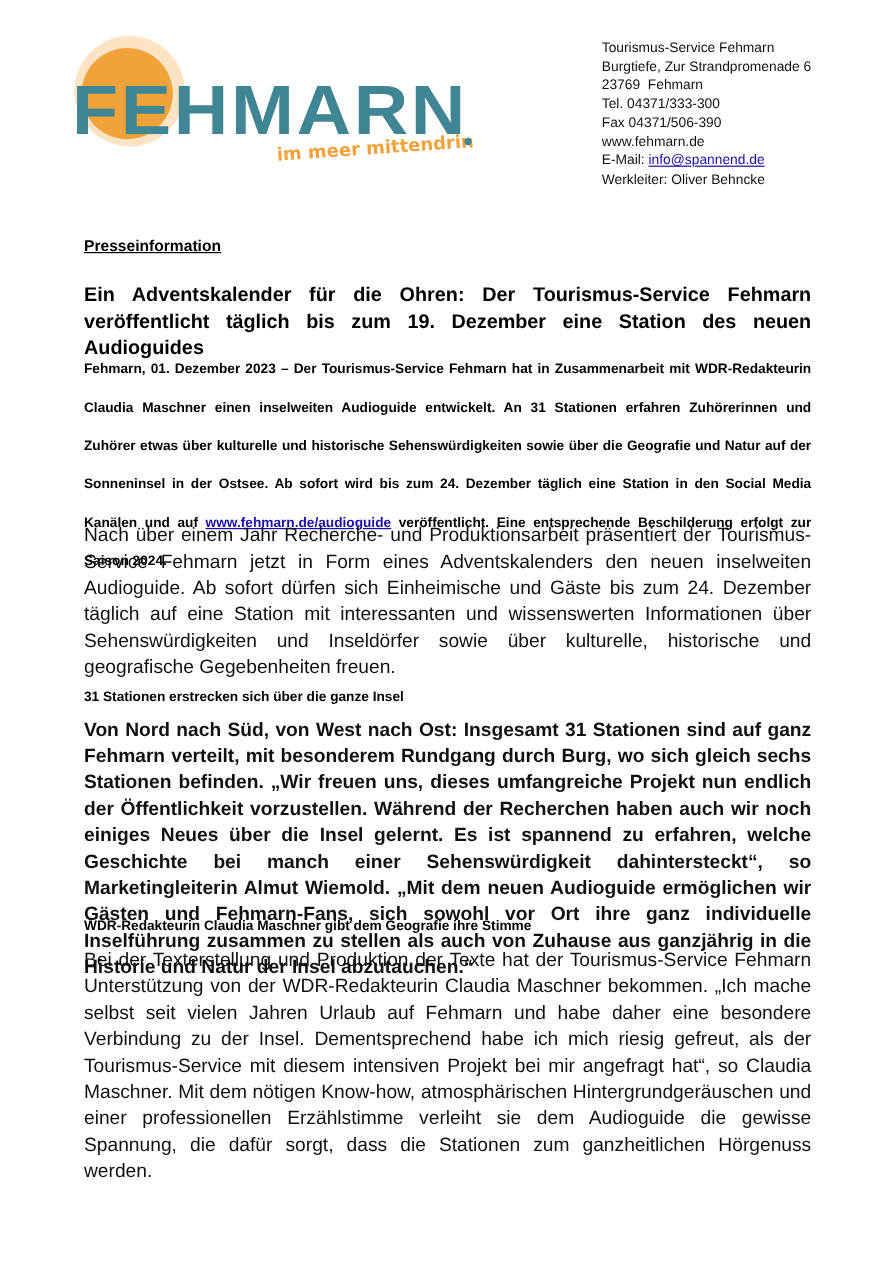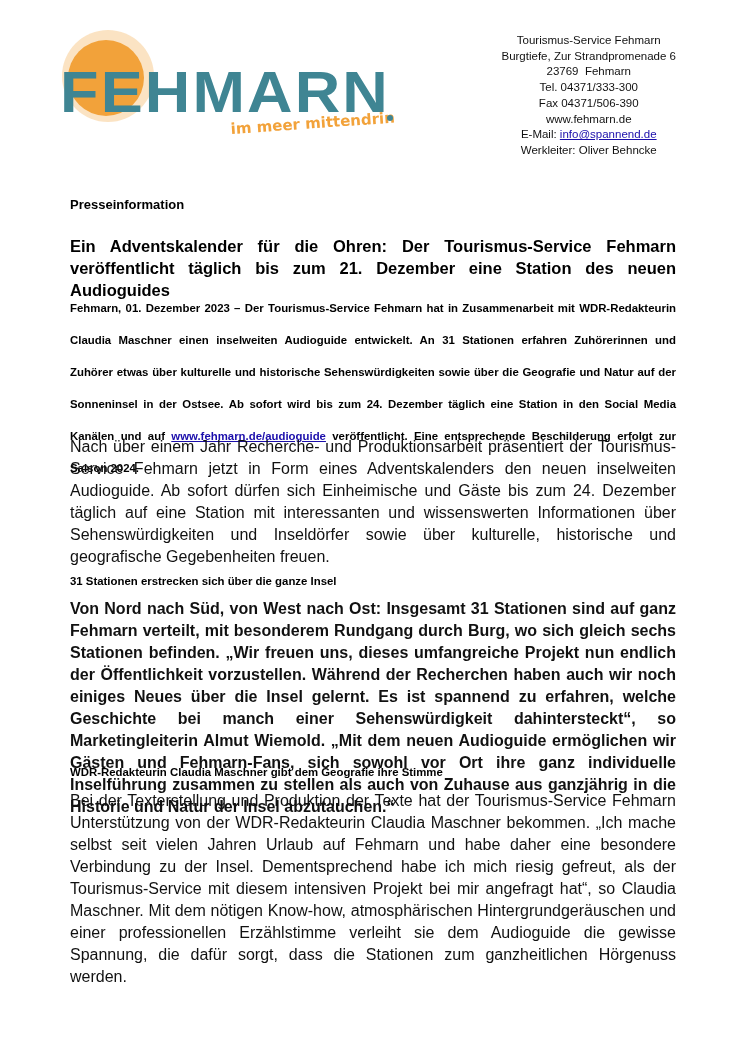--- a/index.html
+++ b/index.html
@@ -1,23 +1,23 @@
 <!DOCTYPE html>
 <html><head>
 <meta charset="utf-8">
 <style>
   html, body { margin:0; padding:0; background:#fff; }
   body { width:746px; height:1054px; position:relative; overflow:hidden;
          font-family:"Liberation Sans", sans-serif; color:#000; }
   .logo { position:absolute; left:56px; top:30px; width:340px; height:110px; }
-  .address { position:absolute; right:70px; top:33px; text-align:center;
+  .address { position:absolute; right:70px; top:33px; text-align:left;
              font-size:11.5px; line-height:15.7px; color:#111; }
   .address a { color:#1a0dab; text-decoration:underline; }
   .content { position:absolute; left:70px; width:606px; }
-  .kicker { top:197px; font-size:13px; font-weight:bold; }
+  .kicker { top:197px; font-size:13px; font-weight:bold; text-decoration:underline; }
   .headline { top:235px; font-size:16.5px; font-weight:bold; line-height:22px;
               text-align:justify; text-align-last:left; }
   .lead { top:292px; font-size:11.4px; font-weight:bold; line-height:32px; text-align:justify; }
   .lead a { color:#1a0dab; text-decoration:underline; }
   .para { font-size:16px; line-height:22px; text-align:justify; color:#111; }
   .subhead { font-size:11.4px; font-weight:bold; }
   .p1 { top:436px; }
   .h2 { top:575px; }
   .p2 { top:598px;font-weight:bold; }
   .h3 { top:766px; }
@@ -42,21 +42,21 @@
   <div style="white-space:pre">23769  Fehmarn</div>
   <div>Tel. 04371/333-300</div>
   <div>Fax 04371/506-390</div>
   <div>www.fehmarn.de</div>
   <div><span style="white-space:pre">E-Mail: </span><a>info@spannend.de</a></div>
   <div>Werkleiter: Oliver Behncke</div>
 </div>
 
 <div class="content kicker">Presseinformation</div>
 
-<div class="content headline">Ein Adventskalender für die Ohren: Der Tourismus-Service Fehmarn veröffentlicht täglich bis zum 21. Dezember eine Station des neuen Audioguides</div>
+<div class="content headline">Ein Adventskalender für die Ohren: Der Tourismus-Service Fehmarn veröffentlicht täglich bis zum 19. Dezember eine Station des neuen Audioguides</div>
 
 <div class="content lead"><span>Fehmarn, 01. Dezember 2023 – Der Tourismus-Service Fehmarn hat in Zusammenarbeit mit WDR-Redakteurin Claudia Maschner einen inselweiten Audioguide entwickelt. An 31 Stationen erfahren Zuhörerinnen und Zuhörer etwas über kulturelle und historische Sehenswürdigkeiten sowie über die Geografie und Natur auf der Sonneninsel in der Ostsee. Ab sofort wird bis zum 24. Dezember täglich eine Station in den Social Media Kanälen und auf </span><a>www.fehmarn.de/audioguide</a><span> veröffentlicht. Eine entsprechende Beschilderung erfolgt zur Saison 2024.</span></div>
 
 <div class="content para p1">Nach über einem Jahr Recherche- und Produktionsarbeit präsentiert der Tourismus-Service Fehmarn jetzt in Form eines Adventskalenders den neuen inselweiten Audioguide. Ab sofort dürfen sich Einheimische und Gäste bis zum 24. Dezember täglich auf eine Station mit interessanten und wissenswerten Informationen über Sehenswürdigkeiten und Inseldörfer sowie über kulturelle, historische und geografische Gegebenheiten freuen.</div>
 
 <div class="content subhead h2">31 Stationen erstrecken sich über die ganze Insel</div>
 <div class="content para p2">Von Nord nach Süd, von West nach Ost: Insgesamt 31 Stationen sind auf ganz Fehmarn verteilt, mit besonderem Rundgang durch Burg, wo sich gleich sechs Stationen befinden. „Wir freuen uns, dieses umfangreiche Projekt nun endlich der Öffentlichkeit vorzustellen. Während der Recherchen haben auch wir noch einiges Neues über die Insel gelernt. Es ist spannend zu erfahren, welche Geschichte bei manch einer Sehenswürdigkeit dahintersteckt“, so Marketingleiterin Almut Wiemold. „Mit dem neuen Audioguide ermöglichen wir Gästen und Fehmarn-Fans, sich sowohl vor Ort ihre ganz individuelle Inselführung zusammen zu stellen als auch von Zuhause aus ganzjährig in die Historie und Natur der Insel abzutauchen.“</div>
 
 <div class="content subhead h3">WDR-Redakteurin Claudia Maschner gibt dem Geografie ihre Stimme</div>
 <div class="content para p3">Bei der Texterstellung und Produktion der Texte hat der Tourismus-Service Fehmarn Unterstützung von der WDR-Redakteurin Claudia Maschner bekommen. „Ich mache selbst seit vielen Jahren Urlaub auf Fehmarn und habe daher eine besondere Verbindung zu der Insel. Dementsprechend habe ich mich riesig gefreut, als der Tourismus-Service mit diesem intensiven Projekt bei mir angefragt hat“, so Claudia Maschner. Mit dem nötigen Know-how, atmosphärischen Hintergrundgeräuschen und einer professionellen Erzählstimme verleiht sie dem Audioguide die gewisse Spannung, die dafür sorgt, dass die Stationen zum ganzheitlichen Hörgenuss werden.</div>

